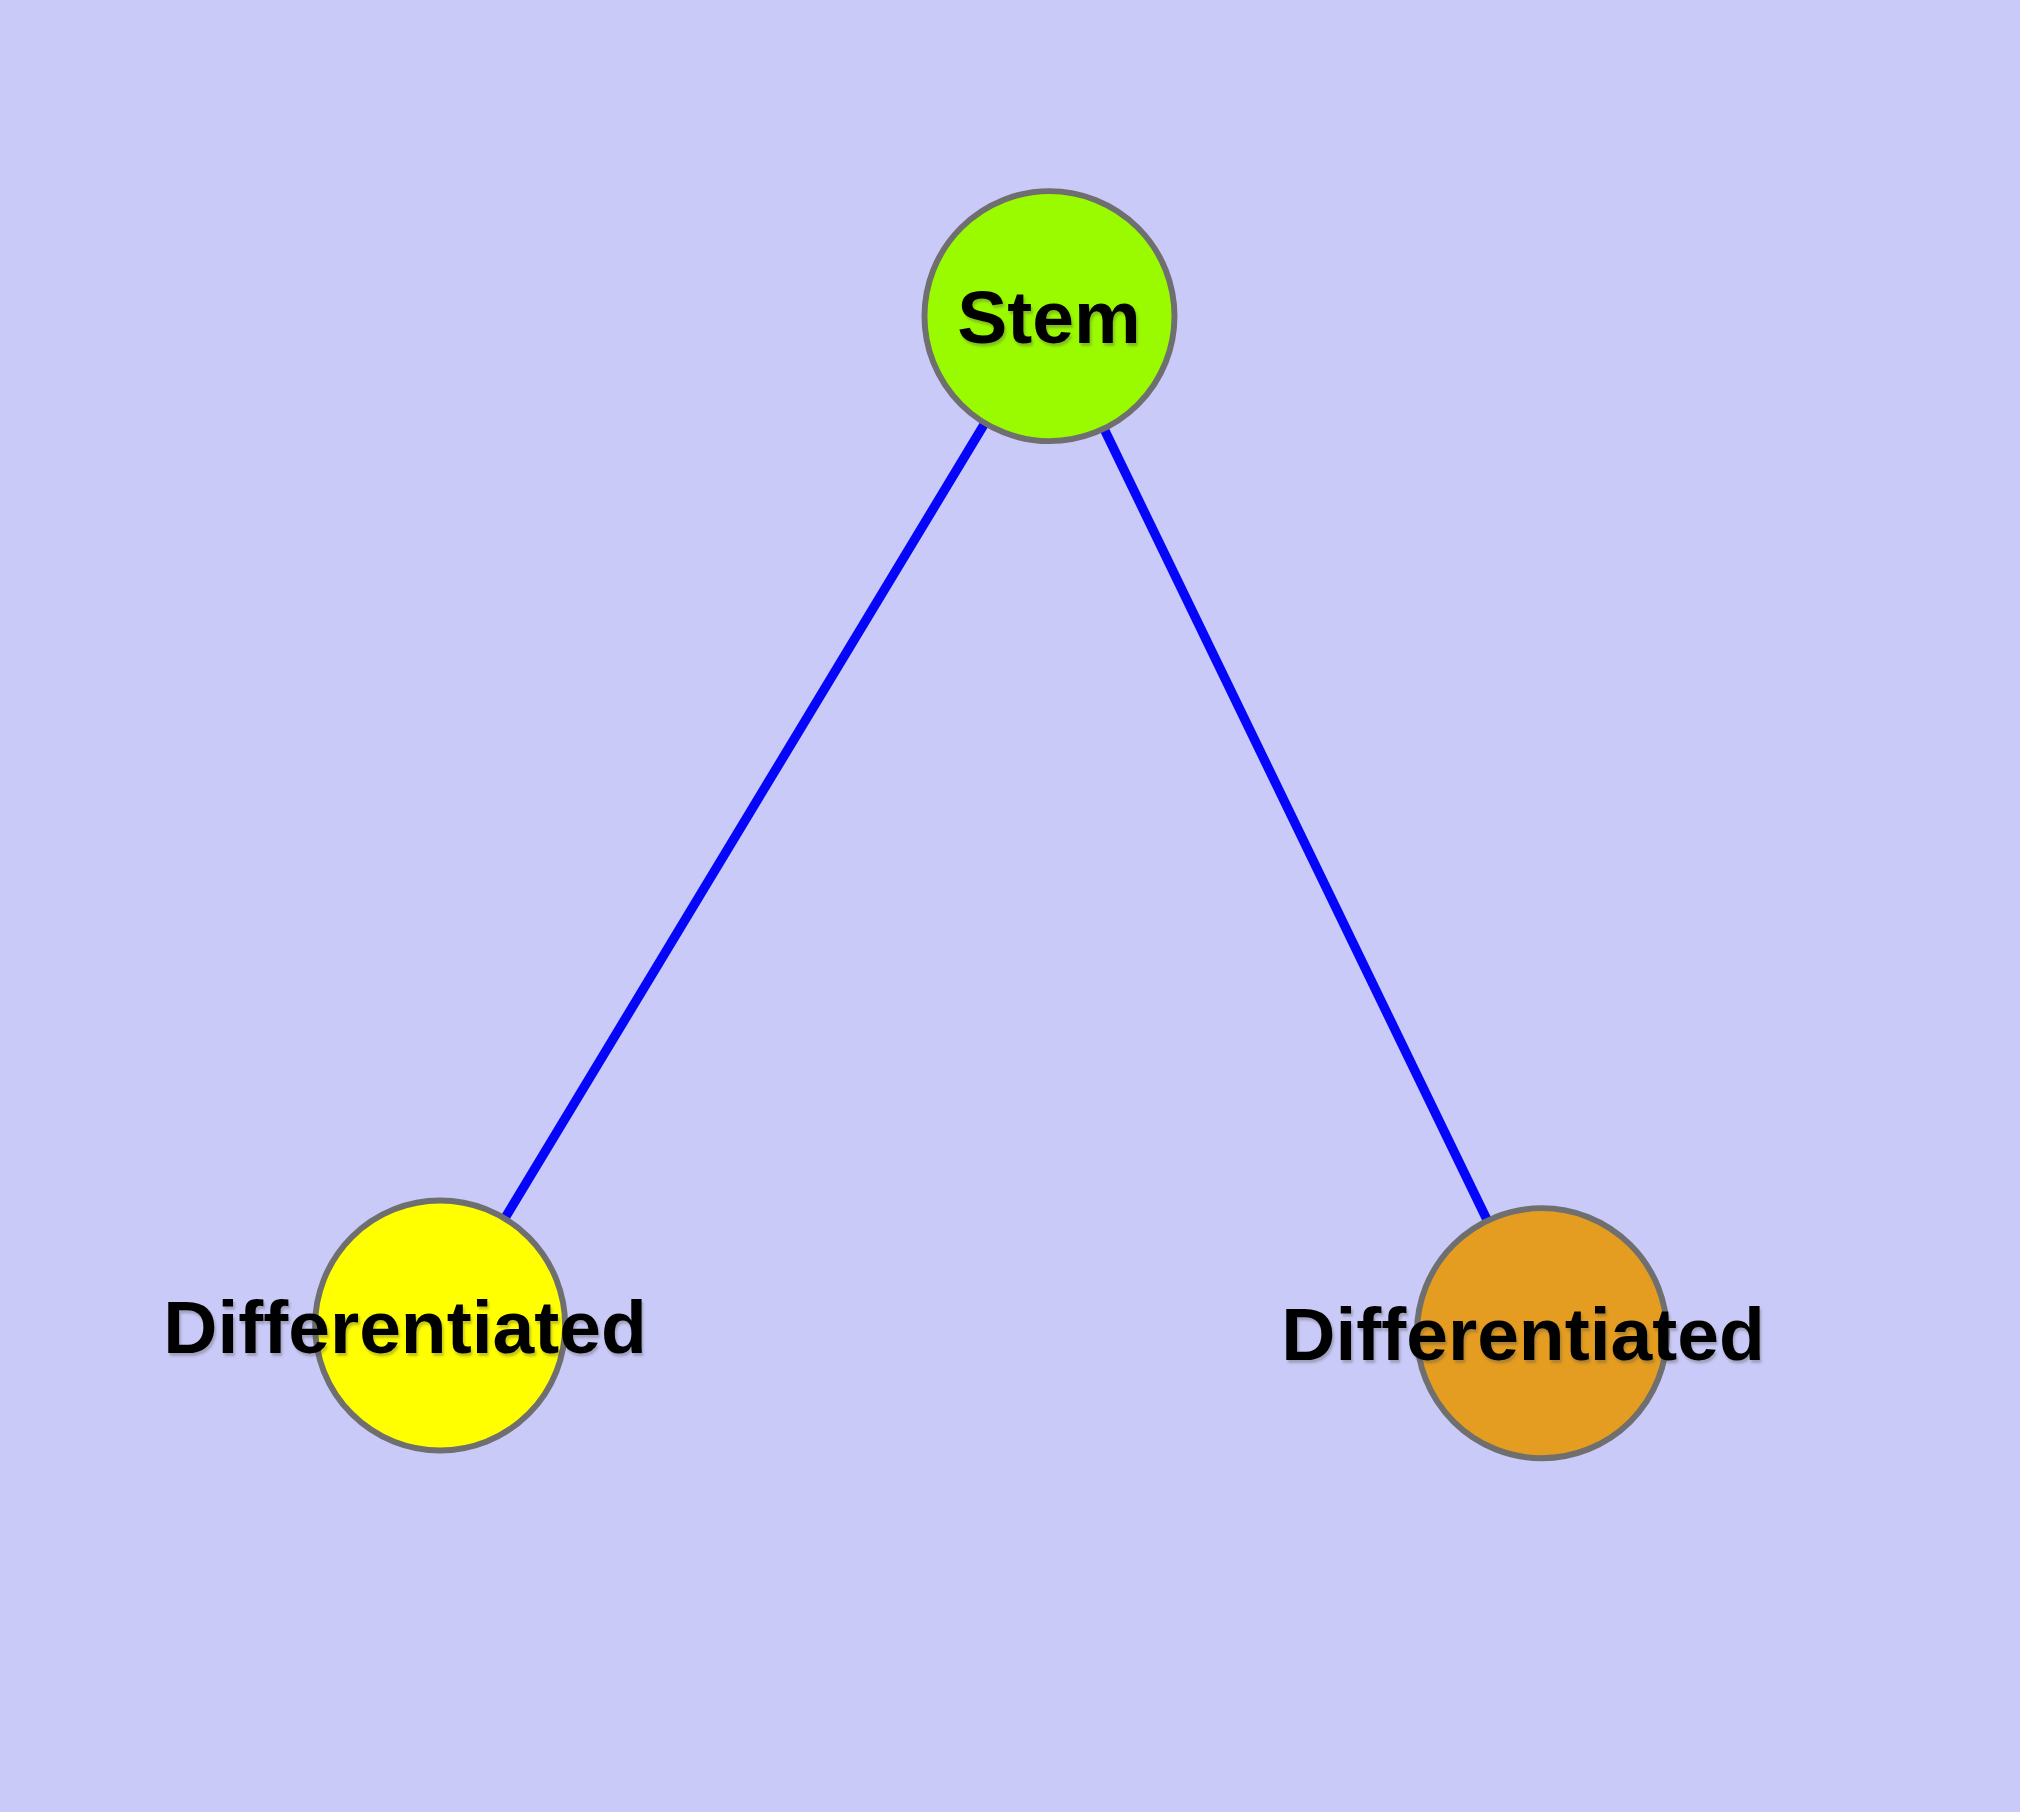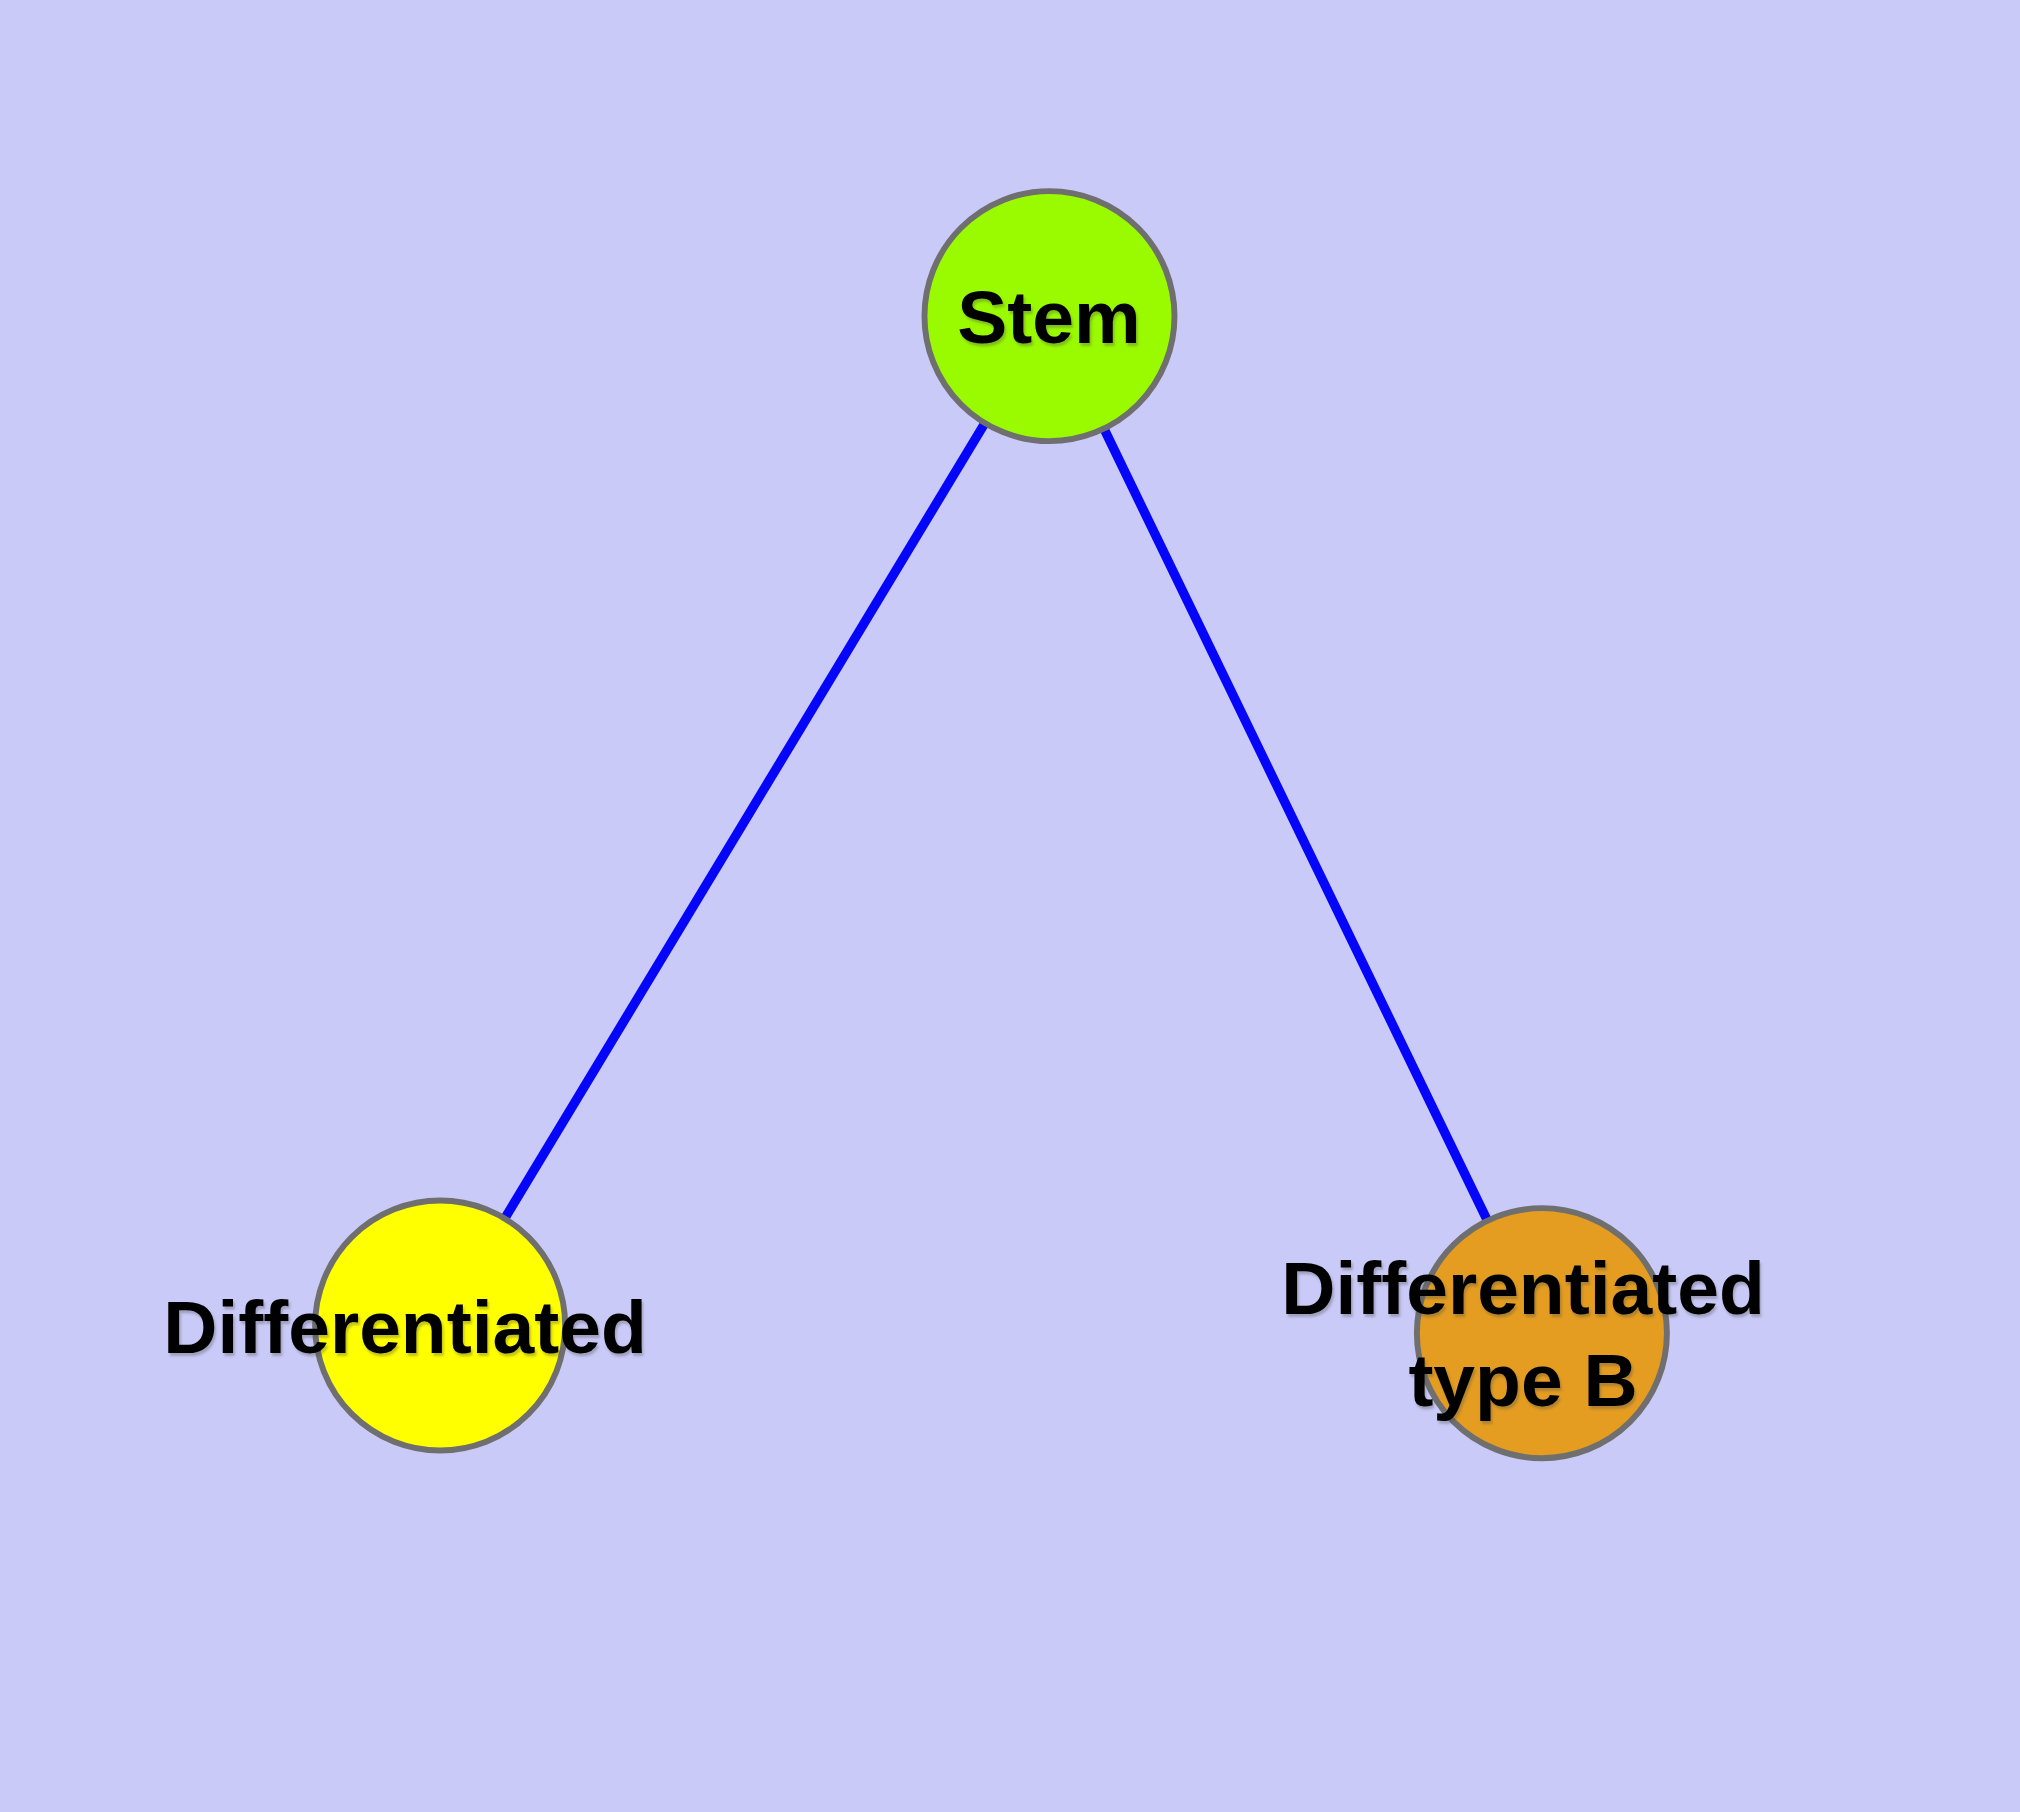--- a/index.html
+++ b/index.html
@@ -65,17 +65,16 @@
   <div class="node-label label-stem">
     <span class="line">Stem</span>
   </div>
 
   <div class="node-label label-a">
     <span class="line">Differentiated</span>
   </div>
 
   <div class="node-label label-b">
     <span class="line">Differentiated</span>
-    <span class="line">type B</span>
   </div>
 
 </div>
 
 
 </body></html>

